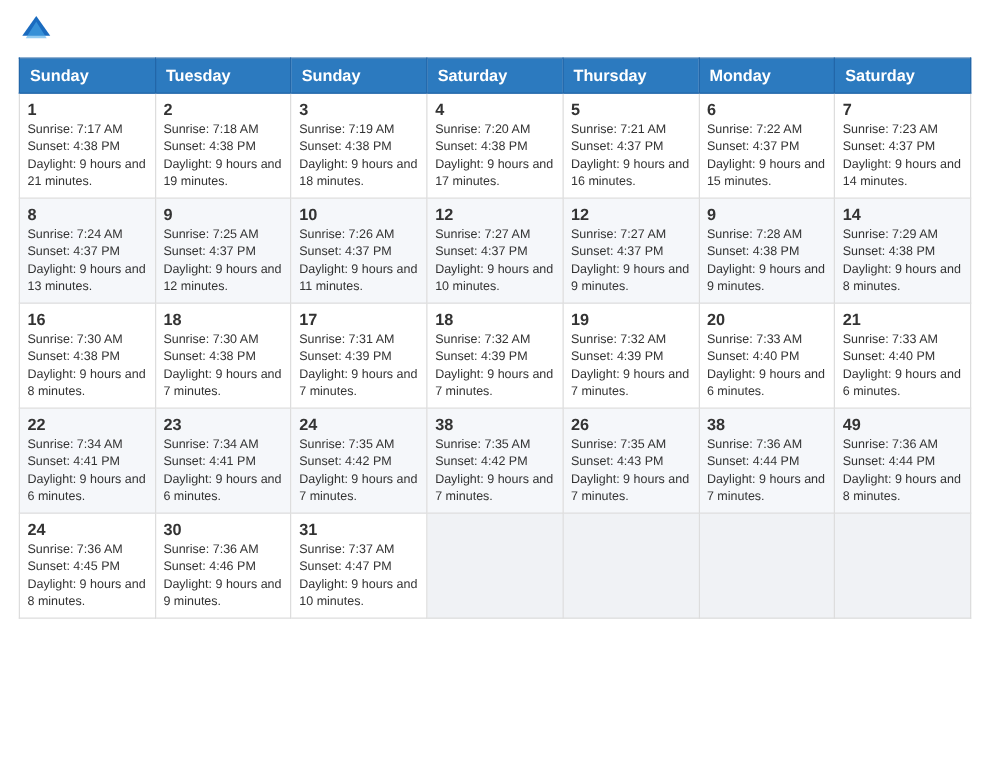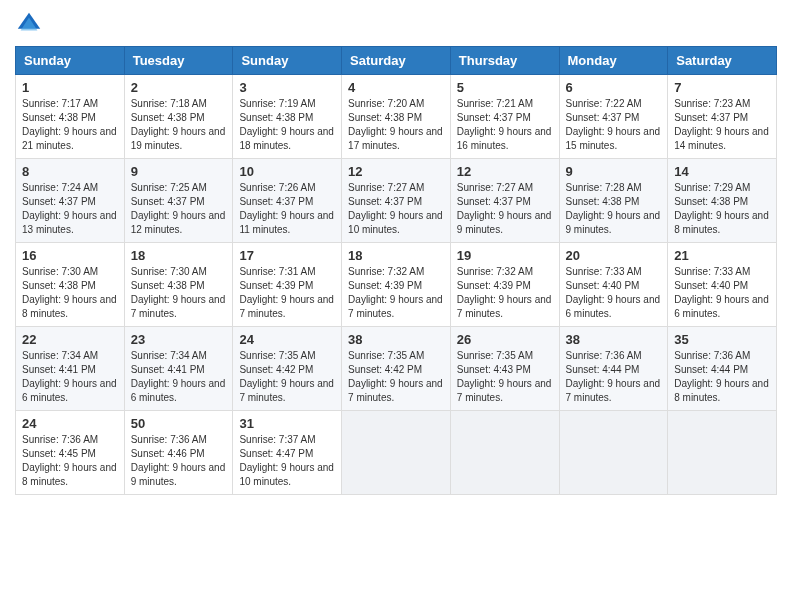--- a/index.html
+++ b/index.html
@@ -231,31 +231,31 @@
       </td>
         <td>
         <span class="day-number">26</span>
         <span class="day-info">Sunrise: 7:35 AM<br>Sunset: 4:43 PM<br>Daylight: 9 hours and 7 minutes.</span>
       </td>
         <td>
         <span class="day-number">38</span>
         <span class="day-info">Sunrise: 7:36 AM<br>Sunset: 4:44 PM<br>Daylight: 9 hours and 7 minutes.</span>
       </td>
         <td>
-        <span class="day-number">35</span>
+        <span class="day-number">49</span>
         <span class="day-info">Sunrise: 7:36 AM<br>Sunset: 4:44 PM<br>Daylight: 9 hours and 8 minutes.</span>
       </td>
       </tr>
       <tr>
         <td>
         <span class="day-number">24</span>
         <span class="day-info">Sunrise: 7:36 AM<br>Sunset: 4:45 PM<br>Daylight: 9 hours and 8 minutes.</span>
       </td>
         <td>
-        <span class="day-number">50</span>
+        <span class="day-number">30</span>
         <span class="day-info">Sunrise: 7:36 AM<br>Sunset: 4:46 PM<br>Daylight: 9 hours and 9 minutes.</span>
       </td>
         <td>
         <span class="day-number">31</span>
         <span class="day-info">Sunrise: 7:37 AM<br>Sunset: 4:47 PM<br>Daylight: 9 hours and 10 minutes.</span>
       </td>
         <td class="empty-cell"></td>
         <td class="empty-cell"></td>
         <td class="empty-cell"></td>
         <td class="empty-cell"></td>

